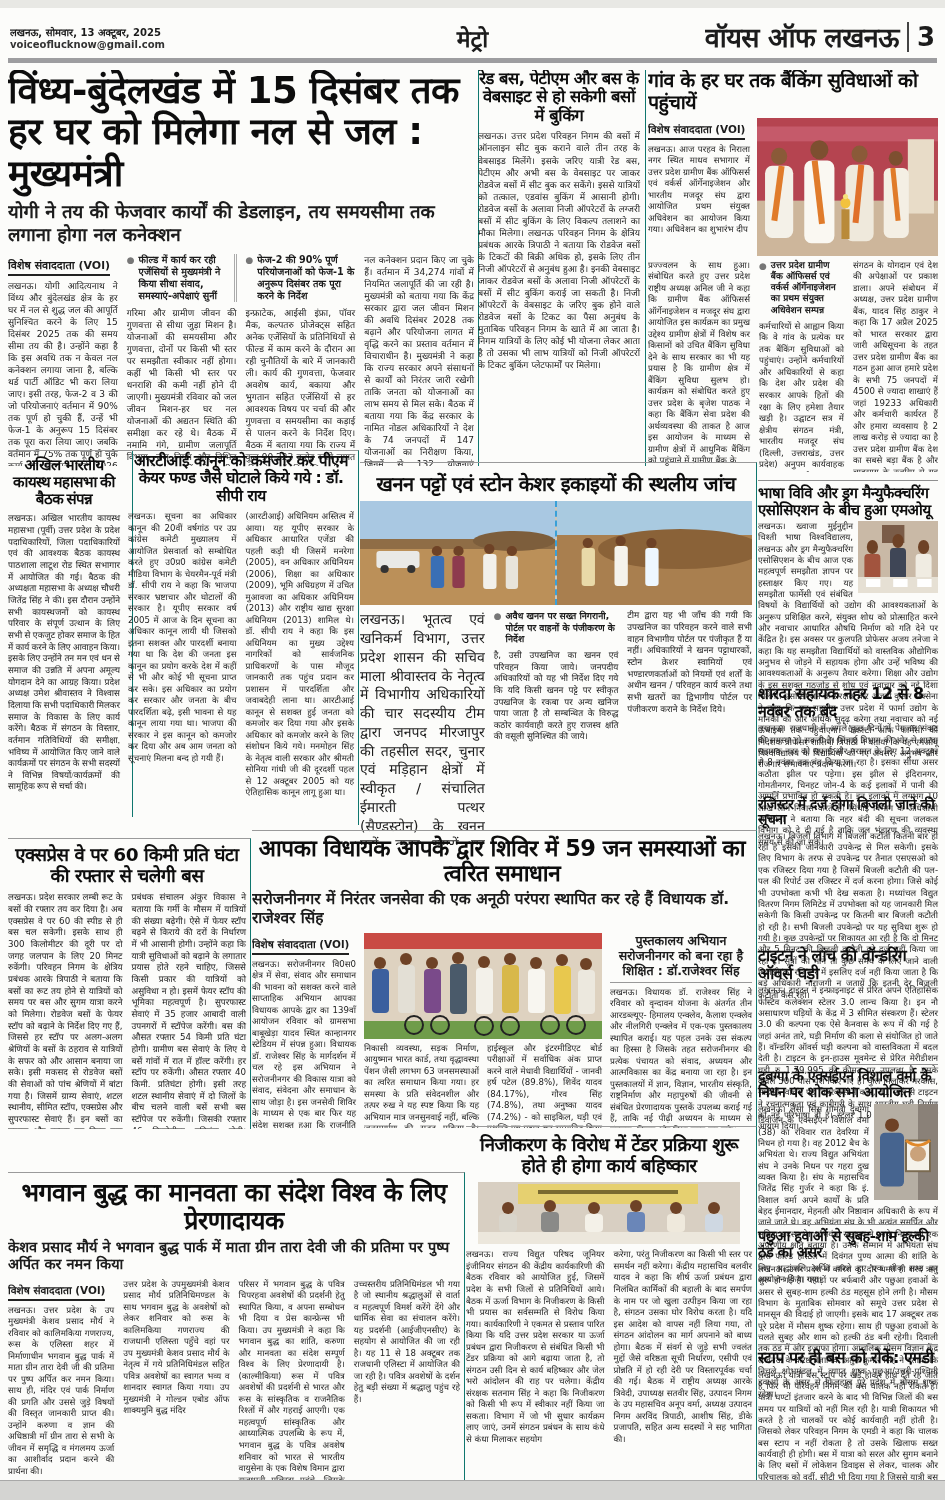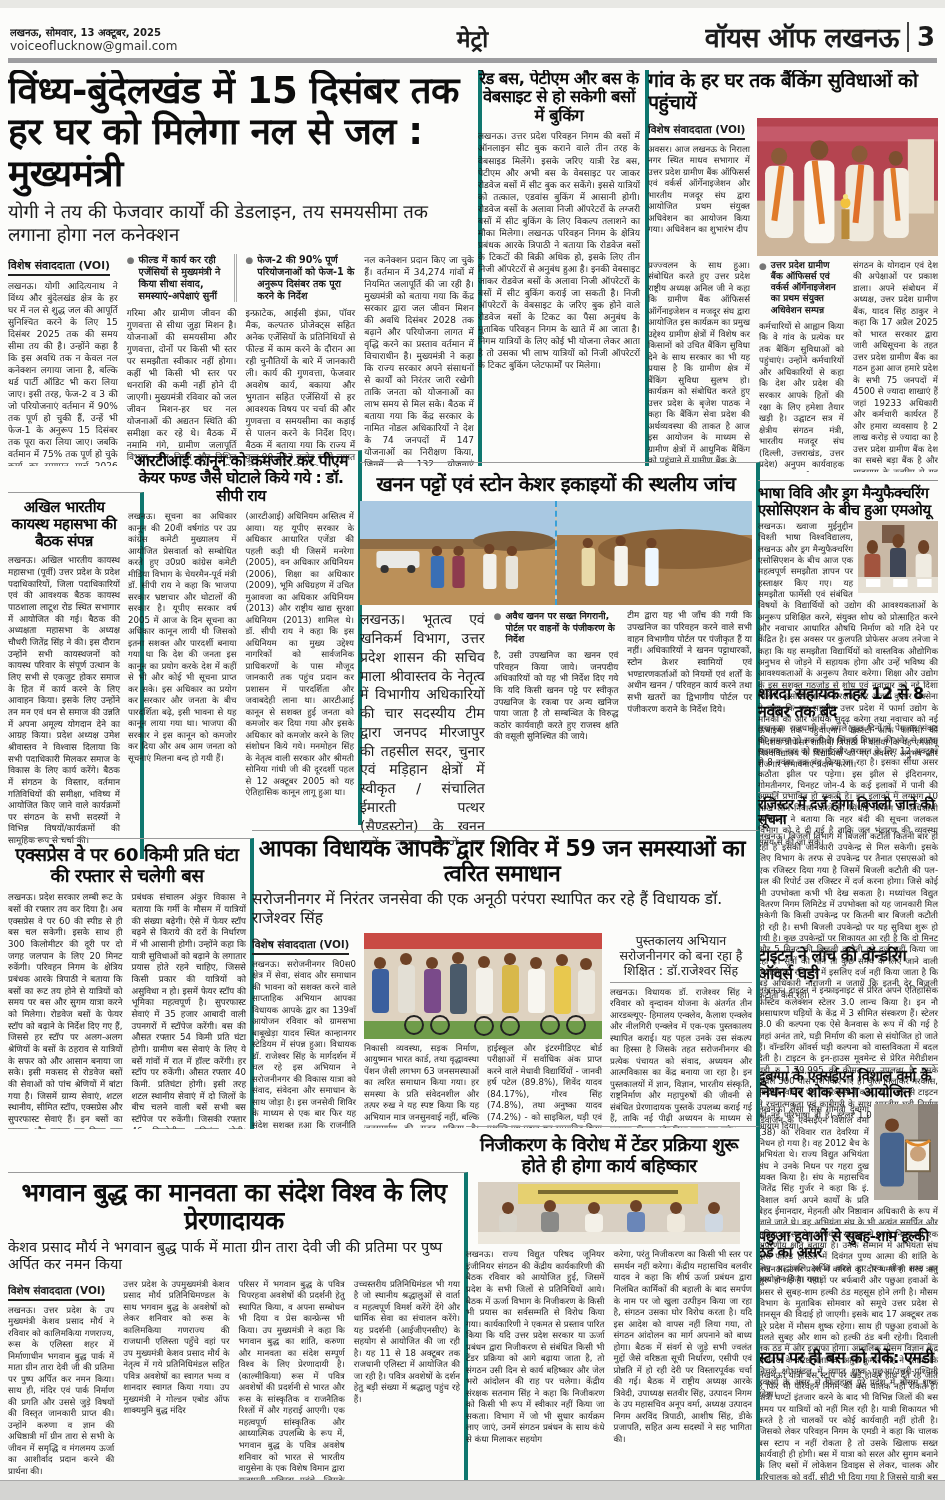--- a/index.html
+++ b/index.html
@@ -1,36 +1,36 @@
 <!DOCTYPE html>
 <html><head>
 <meta charset="utf-8">
 <style>
   html,body{margin:0;padding:0;background:#e8e8e4;}
   #page{position:relative;width:945px;height:1500px;margin:8px auto;background:#fcfcfa;
         font-family:"DejaVu Sans",sans-serif;color:#1c1c1c;overflow:hidden;}
   .abs{position:absolute;overflow:hidden;}
   
   .hdr-date{font-size:10px;font-weight:700;line-height:1.3;}
-  .hdr-email{font-size:12px;color:#333;font-weight:400;}
+  .hdr-email{font-size:10px;color:#333;font-weight:700;}
   .hdr-section{font-size:23px;font-weight:800;}
   .hdr-mast{font-size:27px;font-weight:800;letter-spacing:-.5px;white-space:nowrap;}
   .hdr-page{font-size:26px;font-weight:800;border-left:2px solid #444;padding-left:8px;margin-left:8px;}
   .hdr-rule{position:absolute;left:8px;right:8px;top:50px;height:5px;background:#9d9da0;}
   
   .hl{font-weight:800;color:#0d0d0d;letter-spacing:-.5px;line-height:1.12;}
-  .sub{font-weight:400;line-height:1.2;}
+  .sub{font-weight:700;line-height:1.2;}
   .byline{font-size:11px;font-weight:800;border-bottom:2px solid #222;display:inline-block;padding-bottom:2px;margin-bottom:4px;}
   .txt{font-size:9px;line-height:1.34;text-align:justify;word-break:break-word;}
   .cols{display:flex;gap:9px;}
   .cols>div{flex:1;min-width:0;}
   .bullet{display:flex;gap:4px;font-weight:700;font-size:9.6px;line-height:1.25;margin-bottom:5px;}
   .bullet .dot{color:#777;font-size:9px;line-height:1.4;}
   .rule-t{border-top:1px solid #9a9a9a;}
-  .rule-r{border-right:4px solid #0f766e;}
+  .rule-r{border-right:1px solid #0f766e;}
   .rail-art{position:absolute;left:758px;width:180px;border-top:1px solid #8f8f8f;padding-top:4px;}
   .rail-hl{font-weight:800;letter-spacing:-.5px;line-height:1.1;margin-bottom:3px;color:#0d0d0d;}
   .rail-txt{font-size:8.6px;line-height:1.32;text-align:justify;}
   .photo{background:#cfc6b8;position:relative;flex:none;}
   .photo svg{display:block;width:100%;height:100%;}
   .fr{float:right;margin:0 0 3px 5px;}
   .footer-bar{position:absolute;left:0;right:0;top:1472px;height:28px;background:#d4d4d2;border-top:1px solid #a8a8a8;}
 </style>
 </head>
 <body>
@@ -79,21 +79,21 @@
   <div class="abs rule-r" style="left:478px;top:62px;width:162px;height:396px;padding-right:5px;">
     <div class="hl" style="font-size:16.5px;text-align:center;">रेड बस, पेटीएम और बस के वेबसाइट से हो सकेगी बसों में बुकिंग</div>
     <div class="txt" style="margin-top:5px;">लखनऊ। उत्तर प्रदेश परिवहन निगम की बसों में ऑनलाइन सीट बुक कराने वाले तीन तरह के वेबसाइड मिलेंगे। इसके जरिए यात्री रेड बस, पेटीएम और अभी बस के वेबसाइट पर जाकर रोडवेज बसों में सीट बुक कर सकेंगे। इससे यात्रियों को तत्काल, एडवांस बुकिंग में आसानी होगी। रोडवेज बसों के अलावा निजी ऑपरेटरों के लग्जरी बसों में सीट बुकिंग के लिए विकल्प तलाशने का मौका मिलेगा। लखनऊ परिवहन निगम के क्षेत्रिय प्रबंधक आरके त्रिपाठी ने बताया कि रोडवेज बसों के टिकटों की बिक्री अधिक हो, इसके लिए तीन निजी ऑपरेटरों से अनुबंध हुआ है। इनकी वेबसाइट जाकर रोडवेज बसों के अलावा निजी ऑपरेटरों के बसों में सीट बुकिंग कराई जा सकती है। निजी ऑपरेटरों के वेबसाइट के जरिए बुक होने वाले रोडवेज बसों के टिकट का पैसा अनुबंध के मुताबिक परिवहन निगम के खाते में आ जाता है। निगम यात्रियों के लिए कोई भी योजना लेकर आता है तो उसका भी लाभ यात्रियों को निजी ऑपरेटरों के टिकट बुकिंग प्लेटफार्मों पर मिलेगा।</div>
   </div>
 
   <div class="abs" style="left:648px;top:62px;width:290px;height:402px;">
     <div class="hl" style="font-size:19.5px;">गांव के हर घर तक बैंकिंग सुविधाओं को पहुंचायें</div>
     <div style="display:flex;gap:7px;margin-top:4px;">
       <div style="flex:0 0 102px;min-width:0;">
         <div class="byline" style="font-size:10.5px;">विशेष संवाददाता (VOl)</div>
-        <div class="txt" style="font-size:8.6px;">अवसर। आज लखनऊ के निराला नगर स्थित माधव सभागार में उत्तर प्रदेश ग्रामीण बैंक ऑफिसर्स एवं वर्कर्स ऑर्गेनाइजेशन और भारतीय मजदूर संघ द्वारा आयोजित प्रथम संयुक्त अधिवेशन का आयोजन किया गया। अधिवेशन का शुभारंभ दीप</div>
+        <div class="txt" style="font-size:8.6px;">लखनऊ। आज परहव के निराला नगर स्थित माधव सभागार में उत्तर प्रदेश ग्रामीण बैंक ऑफिसर्स एवं वर्कर्स ऑर्गेनाइजेशन और भारतीय मजदूर संघ द्वारा आयोजित प्रथम संयुक्त अधिवेशन का आयोजन किया गया। अधिवेशन का शुभारंभ दीप</div>
       </div>
       <div class="photo" style="flex:1;height:138px;">
         <svg viewBox="0 0 180 130" preserveAspectRatio="none">
           <rect x="0" y="0" width="180" height="78" fill="#b54450"></rect>
           <rect x="0" y="8" width="180" height="14" fill="#c96070" opacity=".8"></rect>
           <rect x="0" y="78" width="180" height="52" fill="#cdb69b"></rect>
           <rect x="150" y="20" width="26" height="70" fill="#e8dcc8"></rect>
           <g>
             <circle cx="22" cy="36" r="8" fill="#8a5a38"></circle>
               <rect x="8" y="45" width="28" height="68" rx="7" fill="#f4f1e8"></rect>
@@ -124,21 +124,21 @@
           <span>उत्तर प्रदेश ग्रामीण बैंक ऑफिसर्स एवं वर्कर्स ऑर्गेनाइजेशन का प्रथम संयुक्त अधिवेशन सम्पन्न</span>
         </div>
         <div class="txt" style="font-size:8.6px;">कर्मचारियों से आह्वान किया कि वे गांव के प्रत्येक घर तक बैंकिंग सुविधाओं को पहुंचाएं। उन्होंने कर्मचारियों और अधिकारियों से कहा कि देश और प्रदेश की सरकार आपके हितों की रक्षा के लिए हमेशा तैयार खड़ी है। उद्घाटन सत्र में क्षेत्रीय संगठन मंत्री, भारतीय मजदूर संघ (दिल्ली, उत्तराखंड, उत्तर प्रदेश) अनुपम कार्यवाहक अध्यक्ष, भारतीय मजदूर संघ, उत्तर प्रदेश राकेश सिंह, प्रदेश महामंत्री, भारतीय मजदूर संघ अनिल उपाध्याय ने वर्तमान परिस्थितियों में</div>
       </div>
       <div>
         <div class="txt" style="font-size:8.6px;">संगठन के योगदान एवं देश की अपेक्षाओं पर प्रकाश डाला। अपने संबोधन में अध्यक्ष, उत्तर प्रदेश ग्रामीण बैंक, यादव सिंह ठाकुर ने कहा कि 17 अप्रैल 2025 को भारत सरकार द्वारा जारी अधिसूचना के तहत उत्तर प्रदेश ग्रामीण बैंक का गठन हुआ आज हमारे प्रदेश के सभी 75 जनपदों में 4500 से ज्यादा शाखाएं हैं जहां 19233 अधिकारी और कर्मचारी कार्यरत हैं और हमारा व्यवसाय है 2 लाख करोड़ से ज्यादा का है उत्तर प्रदेश ग्रामीण बैंक देश का सबसे बड़ा बैंक है और व्यवसाय के नजरिए से यह 12वें नंबर पर आता है। हमारा निरंतर प्रयास है कि हम ग्रामीण क्षेत्रों में अच्छी बैंकिंग सुविधा दे सकें।</div>
       </div>
     </div>
   </div>
 
-  <div class="abs rule-t rule-r" style="left:8px;top:484px;width:112px;height:360px;padding-top:6px;padding-right:20px;">
+  <div class="abs rule-t rule-r" style="left:8px;top:442px;width:112px;height:360px;padding-top:6px;padding-right:12px;font-family:Liberation Serif, serif;">
     <div class="hl" style="font-size:15px;text-align:center;">अखिल भारतीय कायस्थ महासभा की बैठक संपन्न</div>
     <div class="txt" style="margin-top:6px;font-size:8.7px;">लखनऊ। अखिल भारतीय कायस्थ महासभा (पूर्वी) उत्तर प्रदेश के प्रदेश पदाधिकारियों, जिला पदाधिकारियों एवं की आवश्यक बैठक कायस्थ पाठशाला लाटूश रोड स्थित सभागार में आयोजित की गई। बैठक की अध्यक्षता महासभा के अध्यक्ष चौधरी जितेंद्र सिंह ने की। इस दौरान उन्होंने सभी कायस्थजनों को कायस्थ परिवार के संपूर्ण उत्थान के लिए सभी से एकजुट होकर समाज के हित में कार्य करने के लिए आवाहन किया। इसके लिए उन्होंने तन मन एवं धन से समाज की उन्नति में अपना अमूल्य योगदान देने का आग्रह किया। प्रदेश अध्यक्ष उमेश श्रीवास्तव ने विश्वास दिलाया कि सभी पदाधिकारी मिलकर समाज के विकास के लिए कार्य करेंगे। बैठक में संगठन के विस्तार, वर्तमान गतिविधियों की समीक्षा, भविष्य में आयोजित किए जाने वाले कार्यक्रमों पर संगठन के सभी सदस्यों ने विभिन्न विषयों/कार्यक्रमों की सामूहिक रूप से चर्चा की।</div>
   </div>
 
   <div class="abs rule-t rule-r" style="left:128px;top:442px;width:226px;height:372px;padding-top:2px;padding-right:4px;">
     <div class="hl" style="font-size:15.5px;text-align:center;">आरटीआई कानून को कमजोर कर पीएम केयर फण्ड जैसे घोटाले किये गये : डॉ. सीपी राय</div>
     <div class="cols" style="margin-top:6px;">
       <div class="txt" style="font-size:8.6px;">लखनऊ। सूचना का अधिकार कानून की 20वीं वर्षगांठ पर उप्र कांग्रेस कमेटी मुख्यालय में आयोजित प्रेसवार्ता को सम्बोधित करते हुए उ0प्र0 कांग्रेस कमेटी मीडिया विभाग के चेयरमैन-पूर्व मंत्री डॉ. सीपी राय ने कहा कि भाजपा सरकार भ्रष्टाचार और घोटालों की सरकार है। यूपीए सरकार वर्ष 2005 में आज के दिन सूचना का अधिकार कानून लायी थी जिसको इतना सशक्त और पारदर्शी बनाया गया था कि देश की जनता इस कानून का प्रयोग करके देश में कहीं से भी और कोई भी सूचना प्राप्त कर सके। इस अधिकार का प्रयोग कर सरकार और जनता के बीच पारदर्शिता बढ़े, इसी भावना से यह कानून लाया गया था। भाजपा की सरकार ने इस कानून को कमजोर कर दिया और अब आम जनता को सूचनाएं मिलना बन्द हो गयी हैं।</div>
       <div class="txt" style="font-size:8.6px;">(आरटीआई) अधिनियम अस्तित्व में आया। यह यूपीए सरकार के अधिकार आधारित एजेंडा की पहली कड़ी थी जिसमें मनरेगा (2005), वन अधिकार अधिनियम (2006), शिक्षा का अधिकार (2009), भूमि अधिग्रहण में उचित मुआवजा का अधिकार अधिनियम (2013) और राष्ट्रीय खाद्य सुरक्षा अधिनियम (2013) शामिल थे। डॉ. सीपी राय ने कहा कि इस अधिनियम का मुख्य उद्देश्य नागरिकों को सार्वजनिक प्राधिकरणों के पास मौजूद जानकारी तक पहुंच प्रदान कर प्रशासन में पारदर्शिता और जवाबदेही लाना था। आरटीआई कानून से सशक्त हुई जनता को कमजोर कर दिया गया और इसके अधिकार को कमजोर करने के लिए संशोधन किये गये। मनमोहन सिंह के नेतृत्व वाली सरकार और श्रीमती सोनिया गांधी जी की दूरदर्शी पहल से 12 अक्टूबर 2005 को यह ऐतिहासिक कानून लागू हुआ था।</div>
     </div>

